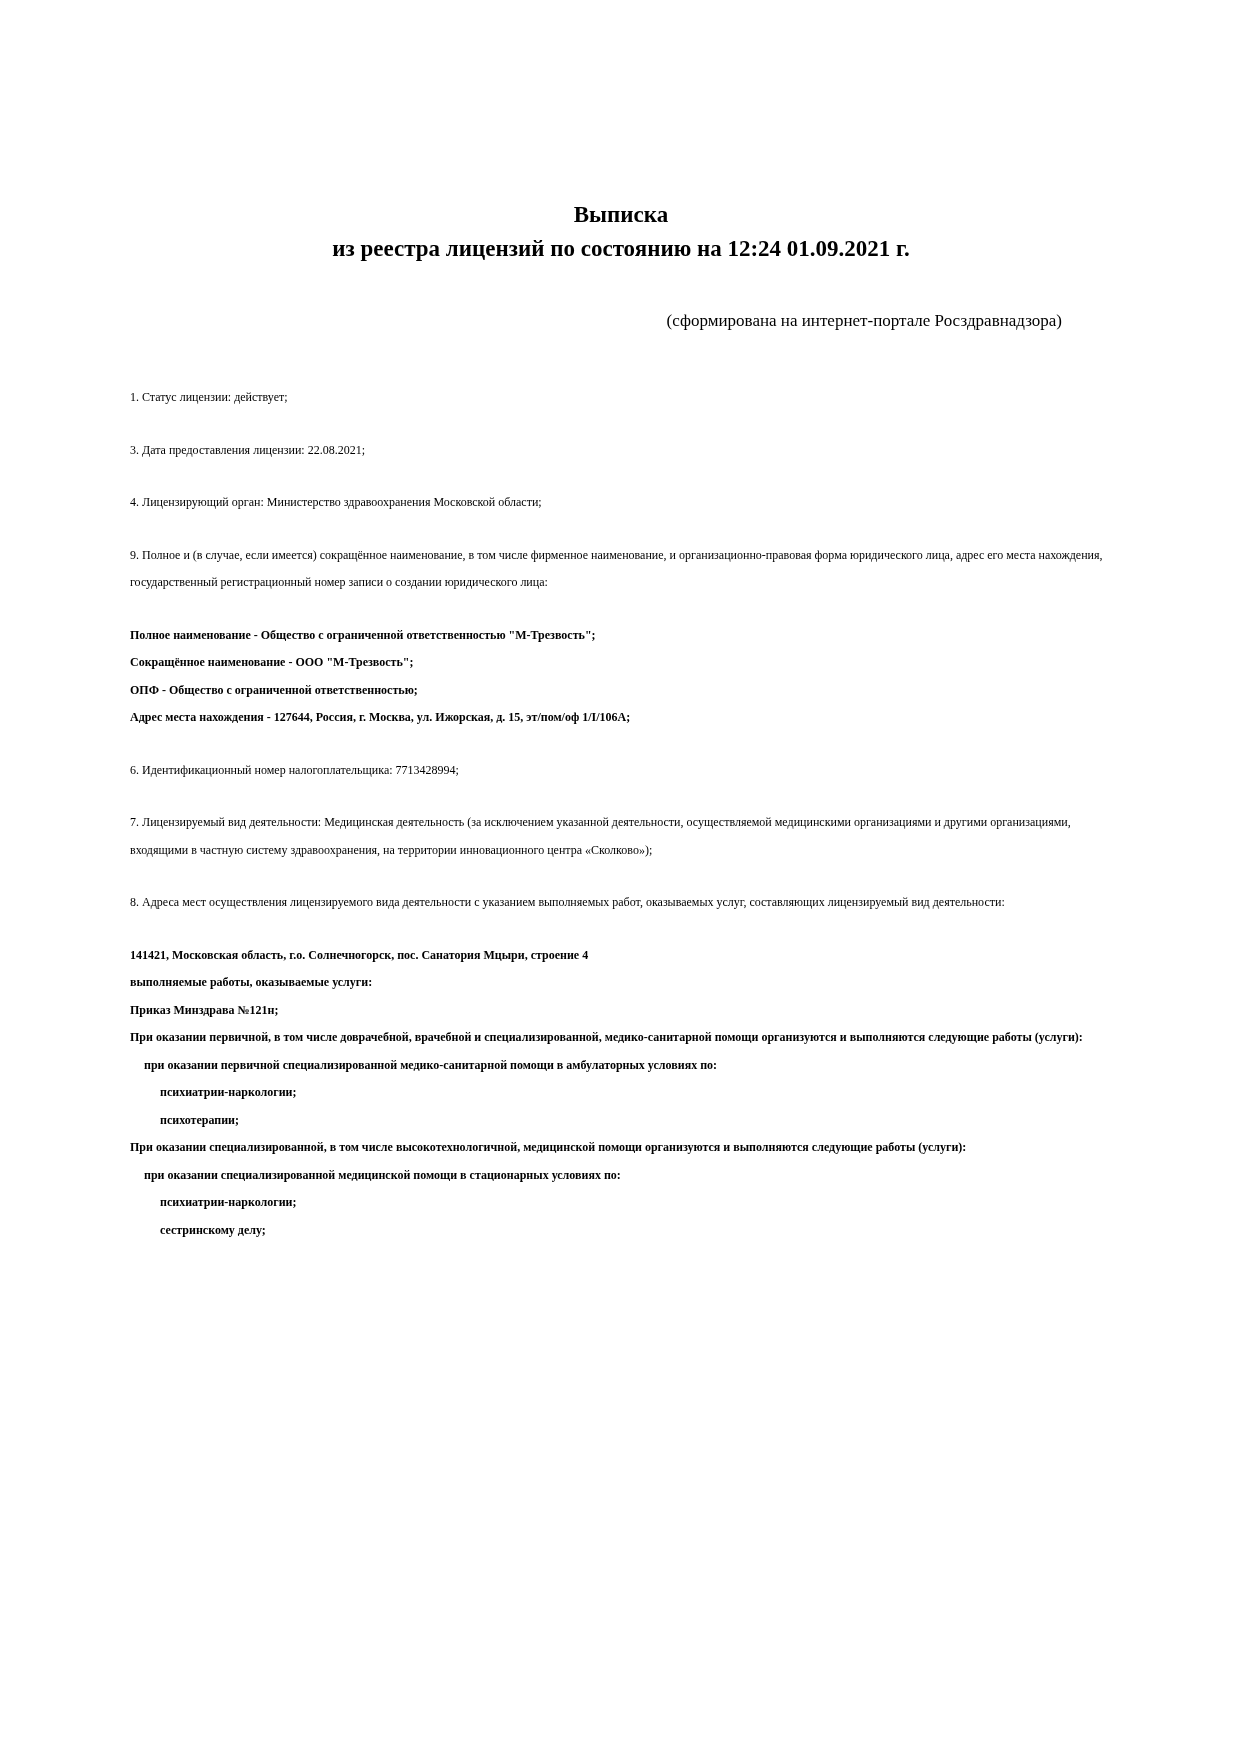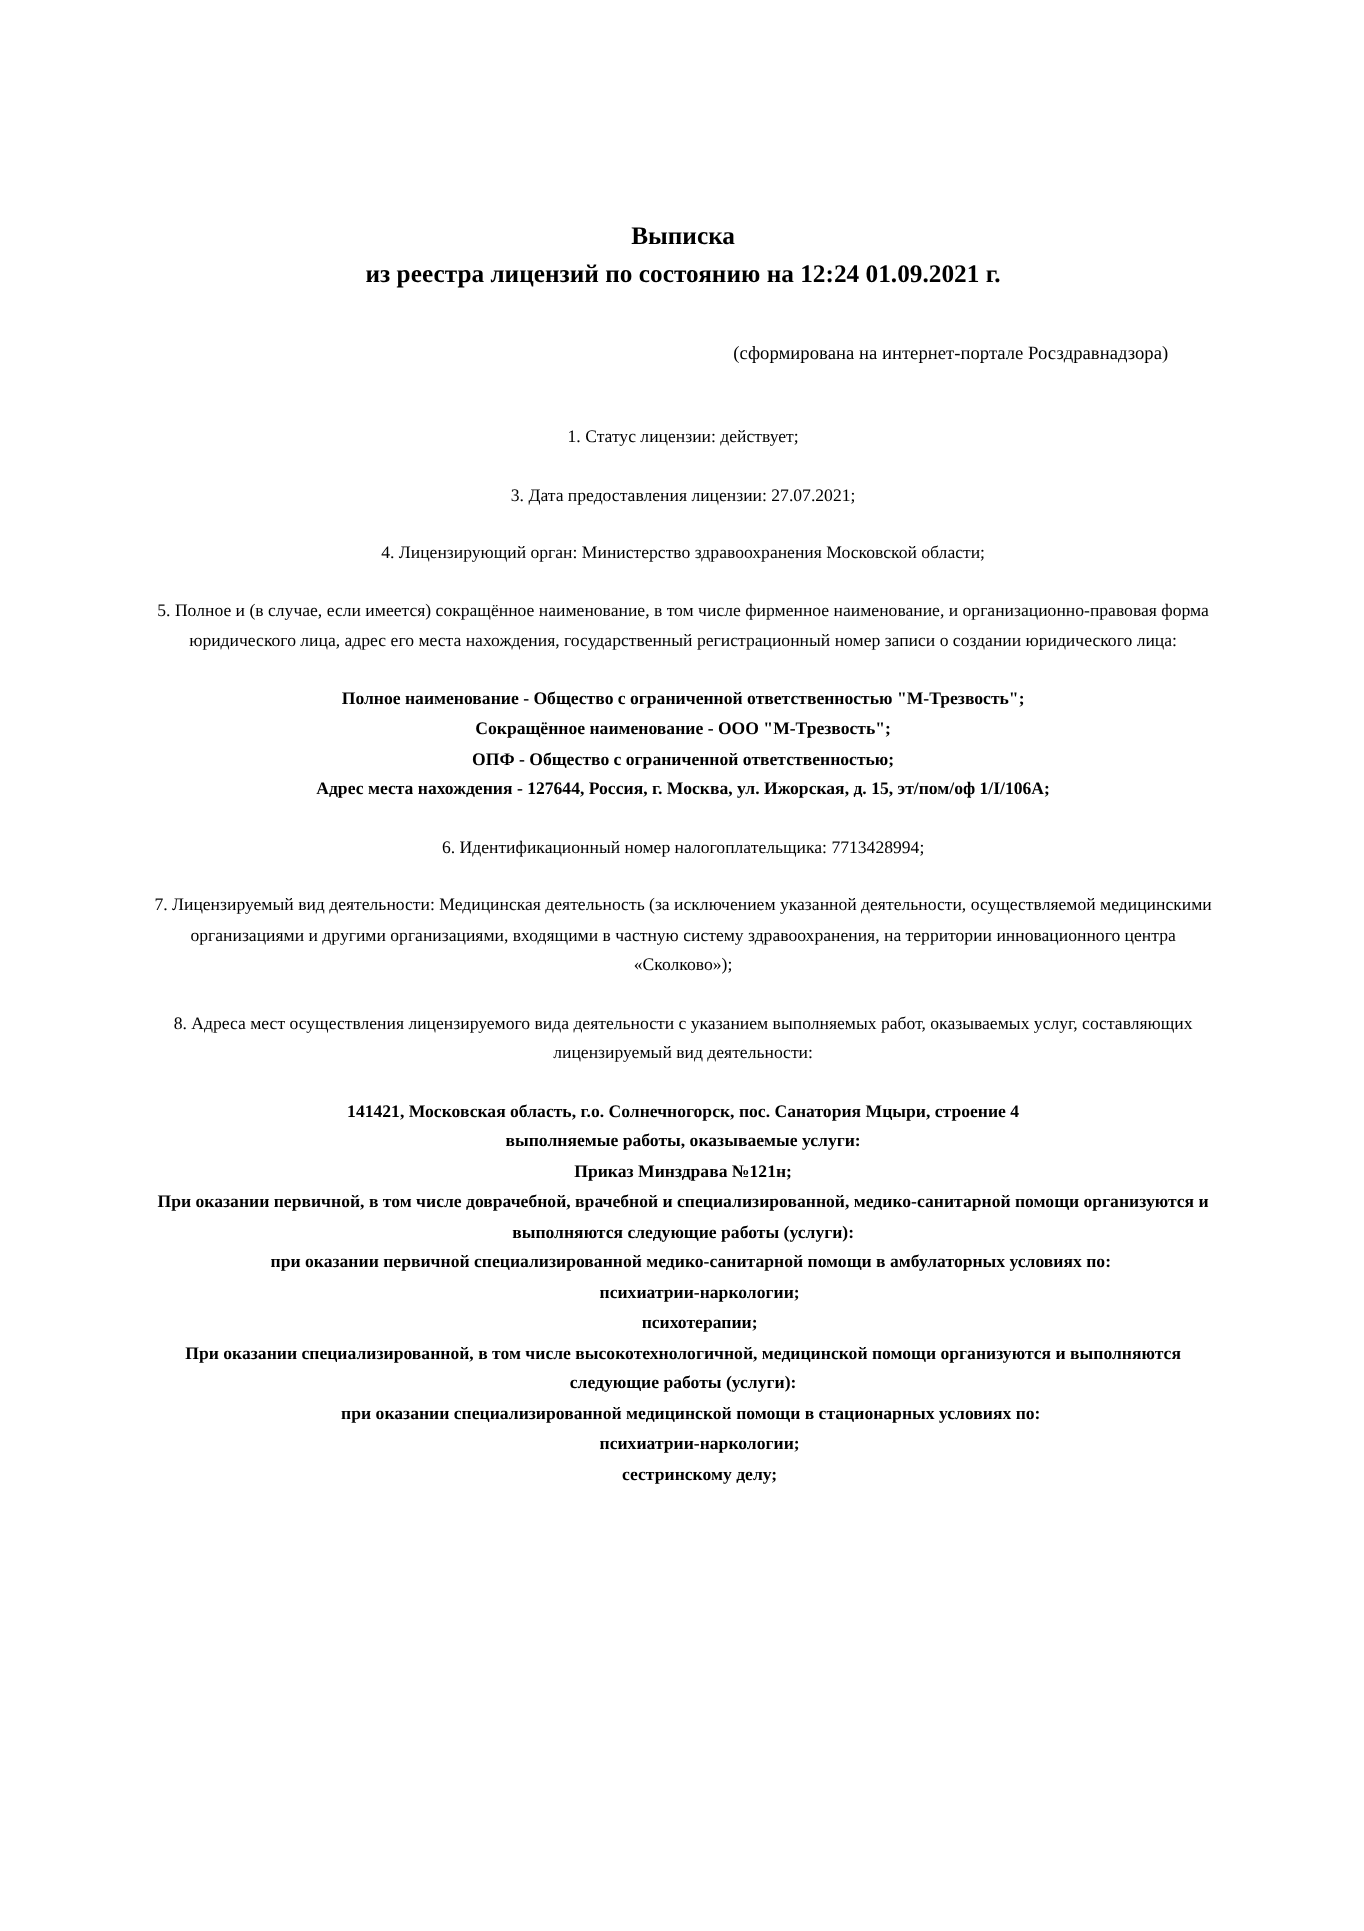--- a/index.html
+++ b/index.html
@@ -33,23 +33,22 @@
   }
   .note {
     margin-top: 44px;
     margin-bottom: 52px;
     margin-right: 50px;
     text-align: right;
     font-size: 17px;
     line-height: 22px;
   }
   .body-text {
-    font-size: 16px;
+    font-size: 12px;
     line-height: 27.5px;
-    text-align: center;
   }
   .para {
     margin: 0 0 25px 0;
   }
   .block {
     margin: 0 0 25px 0;
   }
   .line {
     text-indent: 0;
     font-weight: bold;
@@ -67,25 +66,25 @@
     <span class="title-line">из реестра лицензий по состоянию на 12:24 01.09.2021 г.</span>
   </h1>
 
   <div class="note">(сформирована на интернет-портале Росздравнадзора)</div>
 
   <div class="body-text">
 
     <p class="para">1. Статус лицензии: действует;</p>
 
 
-    <p class="para">3. Дата предоставления лицензии: 27.07.2021;</p>
+    <p class="para">3. Дата предоставления лицензии: 22.08.2021;</p>
 
     <p class="para">4. Лицензирующий орган: Министерство здравоохранения Московской области;</p>
 
-    <p class="para">5. Полное и (в случае, если имеется) сокращённое наименование, в том числе фирменное наименование, и организационно-правовая форма юридического лица, адрес его места нахождения, государственный регистрационный номер записи о создании юридического лица:</p>
+    <p class="para">9. Полное и (в случае, если имеется) сокращённое наименование, в том числе фирменное наименование, и организационно-правовая форма юридического лица, адрес его места нахождения, государственный регистрационный номер записи о создании юридического лица:</p>
 
     <div class="block">
       <div class="line">Полное наименование - Общество с ограниченной ответственностью "М-Трезвость";</div>
       <div class="line">Сокращённое наименование - ООО "М-Трезвость";</div>
       <div class="line">ОПФ - Общество с ограниченной ответственностью;</div>
       <div class="line">Адрес места нахождения - 127644, Россия, г. Москва, ул. Ижорская, д. 15, эт/пом/оф 1/I/106А;</div>
     </div>
 
     <p class="para">6. Идентификационный номер налогоплательщика: 7713428994;</p>
 

